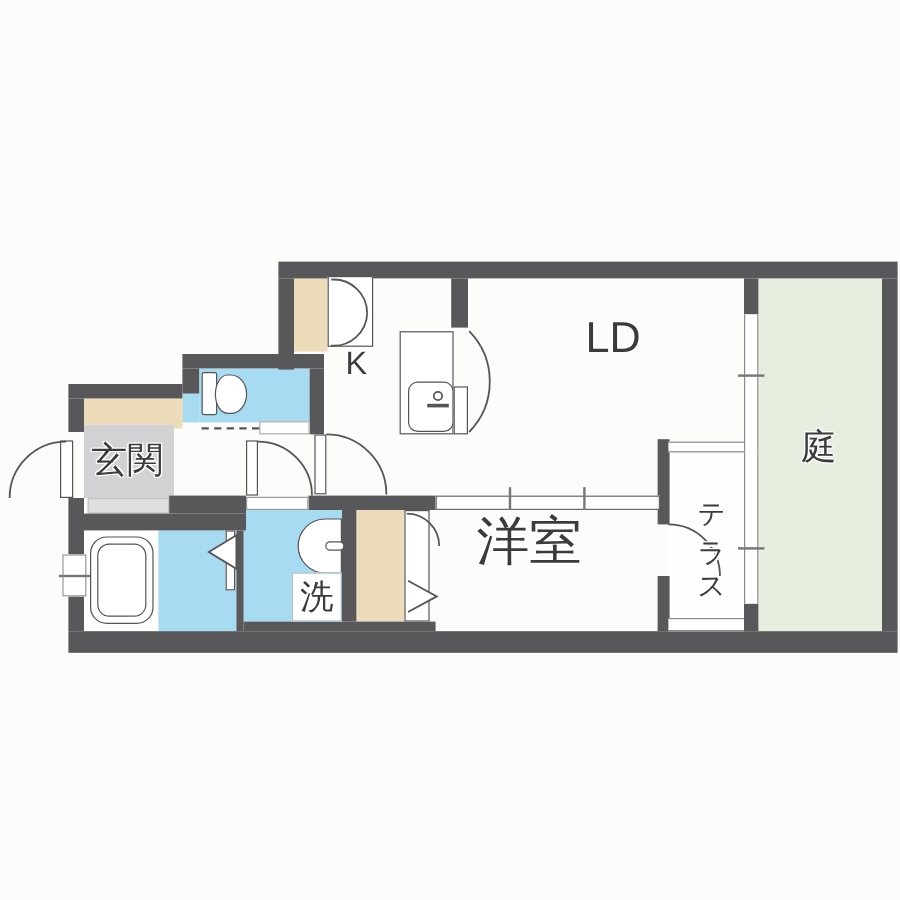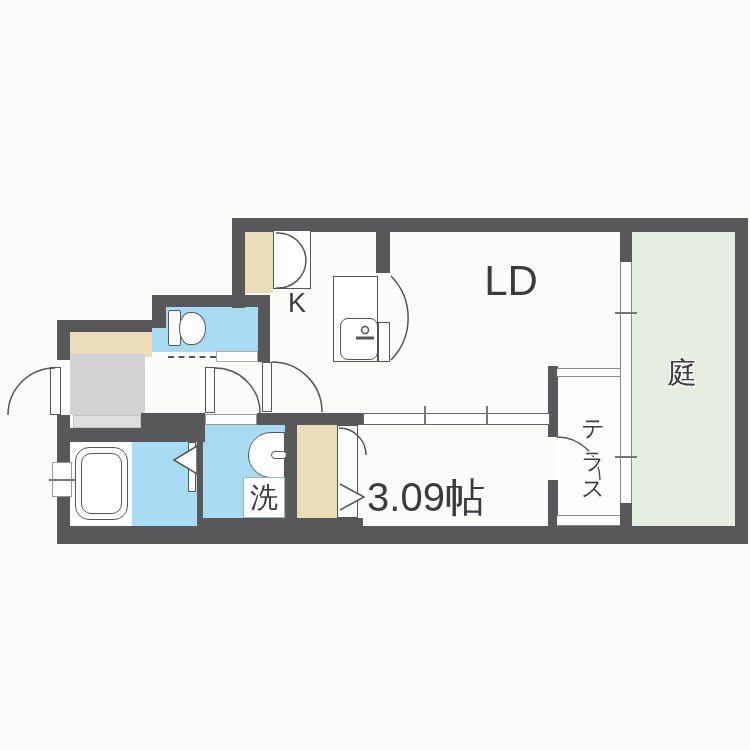--- a/index.html
+++ b/index.html
@@ -113,19 +113,20 @@
       <path d="M 276 233 A 28 28 0 0 1 306 261"></path>
       <path d="M 276 288 A 28 28 0 0 0 306 261"></path>
       <path d="M 339 428 A 27 27 0 0 1 366 455"></path>
       <path d="M 340 484 L 364 497 L 340 510" fill="#fff"></path>
       <path d="M 197 446 L 174 460 L 197 474 Z" fill="#fff"></path>
       <circle cx="365" cy="330" r="3.5" fill="#fff"></circle>
       <path d="M 356 338 L 374 338" stroke-width="3"></path>
     </g>
   </svg>
 
-  <div class="label" style="left:511px;top:281px;font-size:42px;">LD</div>
+  <div class="label" style="left:511px;top:281px;font-size:36px;">LD</div>
   <div class="label" style="left:297px;top:303px;font-size:27px;">K</div>
-  <div class="label" style="left:426px;top:497px;font-size:40px;">3.09帖</div>
+  <div class="label" style="left:441px;top:451px;font-size:44px;">洋室</div>
+  <div class="label" style="left:106px;top:384px;font-size:30px;">玄関</div>
   <div class="label" style="left:682px;top:373px;font-size:30px;">庭</div>
   <div class="label vtext" style="left:594px;top:451px;font-size:23px;">テラス</div>
 
 </div>
 
 </body></html>

